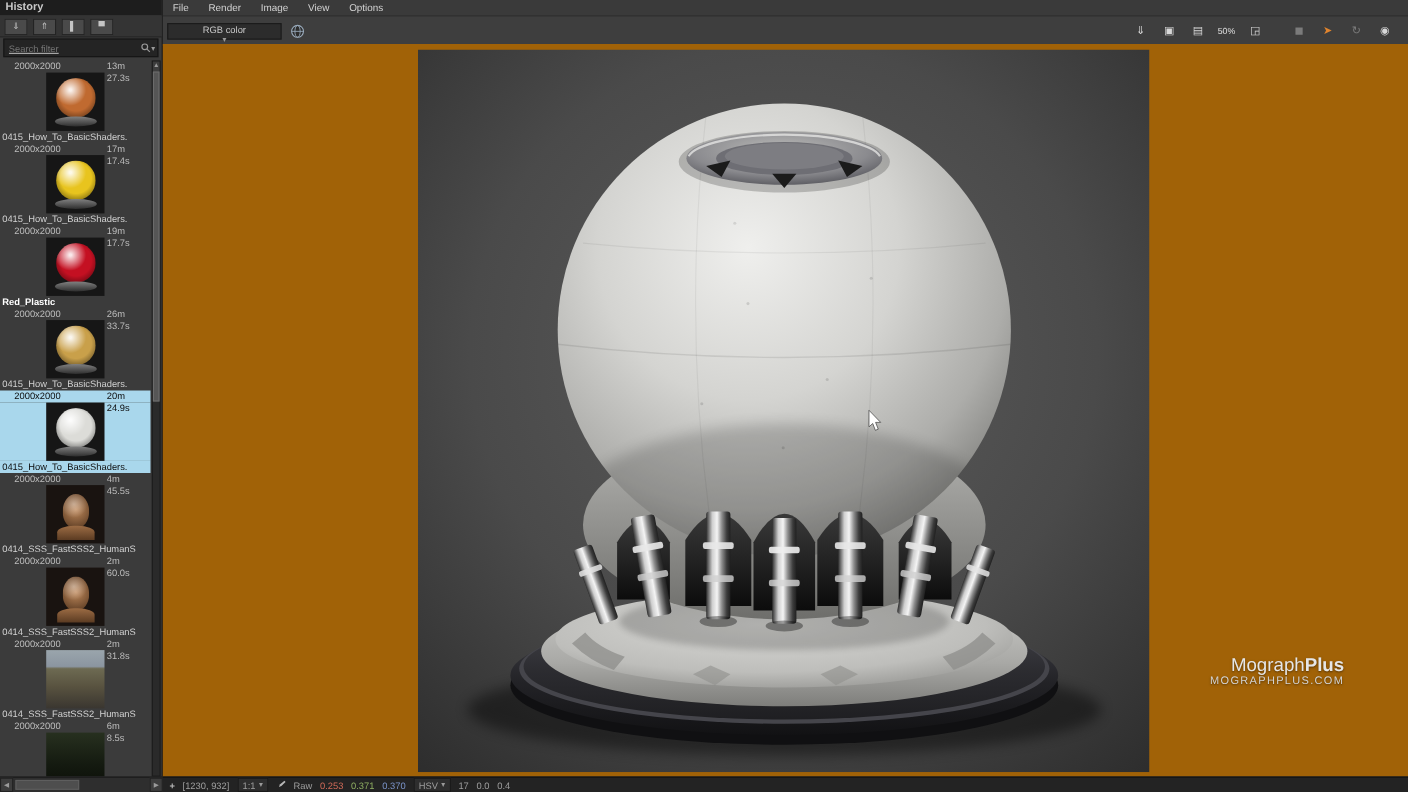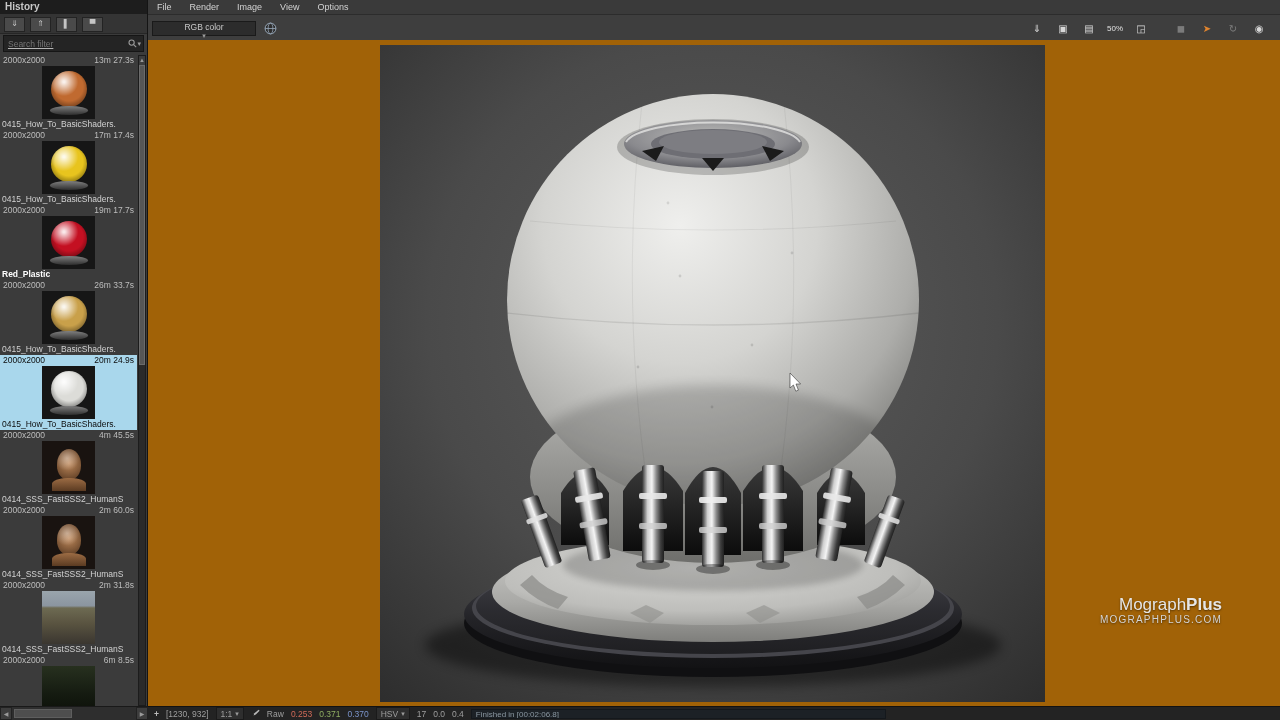--- a/index.html
+++ b/index.html
@@ -17,21 +17,21 @@
   .hp-btn{width:19px;height:13px;background:#4a4a4a;border:1px solid #232323;color:#c5c5c5;
     font-size:8px;line-height:11px;text-align:center;overflow:hidden;}
   .hp-search{height:15px;margin:1px 3px 2px 3px;background:#242424;border:1px solid #161616;
     display:flex;align-items:center;padding:0 2px;}
   .hp-search input{flex:1;min-width:0;background:transparent;border:none;outline:none;
     color:#b5b5b5;font-size:8.5px;font-family:"Liberation Sans",sans-serif;text-decoration:underline;}
   .hp-search .icn{flex:none;margin-left:2px;display:flex;align-items:center;}
   .hist-list{position:absolute;top:55px;left:0;width:137px;bottom:0;overflow:hidden;}
   .hist-item{width:100%;}
   .hi-head{display:flex;justify-content:space-between;height:11px;line-height:11px;
-    font-size:8.5px;color:#bdbdbd;padding:0 3px;box-sizing:border-box;gap:42px;}
+    font-size:8.5px;color:#bdbdbd;padding:0 13px;box-sizing:border-box;gap:42px;}
   .hi-thumbwrap{height:53px;display:flex;justify-content:center;align-items:center;}
   .hi-thumb{width:53px;height:53px;position:relative;background:#161616;overflow:hidden;}
   .hi-label{height:11px;line-height:11px;font-size:8.5px;color:#d2d2d2;padding:0 2px;
     white-space:nowrap;overflow:hidden;}
   .hi-label.emph{color:#ffffff;font-weight:bold;}
   .hist-item.selected .hi-head,.hist-item.selected .hi-label{background:#a9d7ec;color:#0c0c0c;}
   .hist-item.selected .hi-thumbwrap{background:#a9d7ec;}
   
   .t-ball::before{content:"";position:absolute;left:50%;top:5px;width:36px;height:36px;margin-left:-18px;
     border-radius:50%;
@@ -439,15 +439,14 @@
     <span class="st-r">0.253</span>
     <span class="st-g">0.371</span>
     <span class="st-b">0.370</span>
     <span class="st-box">
       <span>HSV</span>
       <span class="chev">▾</span>
     </span>
     <span>17</span>
     <span>0.0</span>
     <span>0.4</span>
-    <span class="progress">Finished in [00:02:06.8]</span>
   </div>
 </div>
 
 </body></html>

